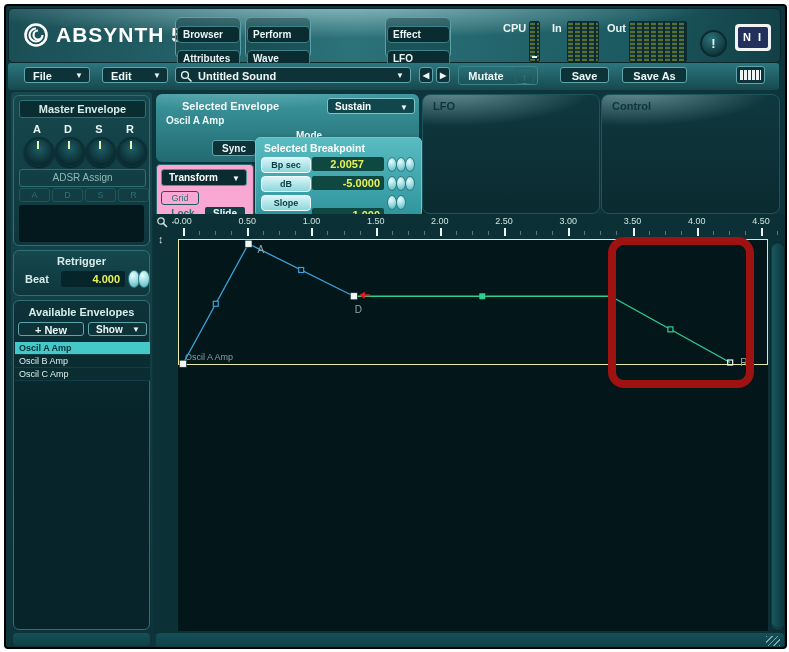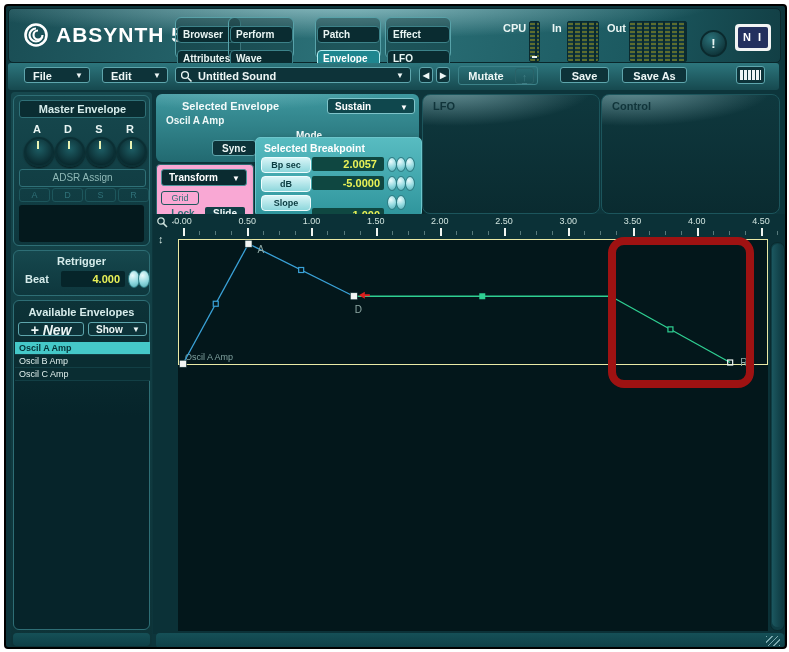--- a/index.html
+++ b/index.html
@@ -82,27 +82,23 @@
         <circle cx="13" cy="13" r="10.5" fill="none" stroke="#fff" stroke-width="2.6"></circle>
         <path d="M13 6.5 a6.5 6.5 0 1 0 6.5 6.5 a4.5 4.5 0 1 1 -4.5 -4.5" fill="none" stroke="#fff" stroke-width="2.2"></path>
       </svg>
       <span class="t">ABSYNTH 5</span>
     </div>
 
     <div class="navgroup" style="left:166px;">
       <div class="navbtn">Browser</div>
       <div class="navbtn">Attributes</div>
     </div>
-    <div class="navgroup" style="left:219px;">
+    <div class="navgroup" style="left:236px;">
       <div class="navbtn">Perform</div>
       <div class="navbtn">Wave</div>
-    </div>
-    <div class="navgroup" style="left:306px;">
-      <div class="navbtn">Patch</div>
-      <div class="navbtn active">Envelope</div>
     </div>
     <div class="navgroup" style="left:376px;">
       <div class="navbtn">Effect</div>
       <div class="navbtn">LFO</div>
     </div>
 
     <span class="mlabel" style="left:494px;">CPU</span>
     <div class="meter" style="left:520px;width:9px;">
         <div class="cpu-dash"></div>
       </div>
@@ -178,21 +174,21 @@
     <div class="panel" style="top:158px;height:46px;">
       <div class="ptitle" style="position:absolute;top:4px;">Retrigger</div>
       <span style="position:absolute;left:11px;top:22px;color:#d6eceb;font-size:11px;font-weight:bold;">Beat</span>
       <div class="valfield" style="position:absolute;left:47px;top:20px;width:64px;height:16px;font-size:11px;line-height:16px;padding-right:5px;">4.000</div>
       <span class="gem gem-lg" style="position:absolute;left:114px;top:19px;"></span>
       <span class="gem gem-lg" style="position:absolute;left:124px;top:19px;"></span>
     </div>
 
     <div class="panel" style="top:208px;height:330px;background:linear-gradient(#0d3338,#06242a 35%);">
       <div class="ptitle" style="position:absolute;top:5px;">Available Envelopes</div>
-      <div class="mbtn" style="left:4px;top:21px;width:66px;height:14px;line-height:14px;font-size:14px;text-align:center;font-style:italic;">+ New</div>
+      <div class="mbtn" style="left:4px;top:21px;width:66px;height:14px;line-height:14px;font-size:11px;text-align:center;">+ New</div>
       <div class="mbtn" style="left:74px;top:21px;width:59px;height:14px;line-height:14px;font-size:10px;padding-left:7px;"><span>Show</span><span class="arr">▼</span></div>
       <div class="listitem sel" style="top:41px;">Oscil A Amp</div>
       <div class="listitem" style="top:54px;">Oscil B Amp</div>
       <div class="listitem" style="top:67px;">Oscil C Amp</div>
     </div>
 
     <div class="footer" style="left:2px;top:541px;width:137px;height:13px;"></div>
   </div>
 
   <div class="selenv">
@@ -207,21 +203,21 @@
     <div class="ddown" style="left:4px;top:4px;width:86px;height:17px;background:#0a2b30;border-color:#4e949b;"><span>Transform</span><span class="arr">▼</span></div>
     <div class="adsrbtn" style="left:4px;top:26px;width:36px;height:12px;font-size:9px;">Grid</div>
     <div style="position:absolute;left:6px;top:42px;width:40px;height:13px;color:#2e6d74;font-size:10px;font-weight:bold;text-align:center;line-height:13px;cursor:pointer;">Lock</div>
     <div style="position:absolute;left:48px;top:42px;width:40px;height:13px;background:#113f46;border-radius:2px;color:#f2fafa;font-size:10px;font-weight:bold;text-align:center;line-height:13px;cursor:pointer;">Slide</div>
   </div>
 
   <div class="bkpanel">
     <div style="position:absolute;left:8px;top:4px;color:#fff;font-size:10.5px;font-weight:bold;">Selected Breakpoint</div>
 
     <div class="bklabel" style="left:5px;top:19px;">Bp sec</div>
-    <div class="valfield" style="position:absolute;left:56px;top:19px;width:72px;height:14px;font-size:11px;line-height:14px;padding-right:7px;background:#0f4741;">2.0057</div>
+    <div class="valfield" style="position:absolute;left:56px;top:19px;width:72px;height:14px;font-size:11px;line-height:14px;padding-right:20px;background:#0f4741;">2.0057</div>
     <span class="gem" style="position:absolute;left:131px;top:19px;"></span>
     <span class="gem" style="position:absolute;left:140px;top:19px;"></span>
     <span class="gem" style="position:absolute;left:149px;top:19px;"></span>
 
     <div class="bklabel" style="left:5px;top:38px;">dB</div>
     <div class="valfield" style="position:absolute;left:56px;top:38px;width:72px;height:14px;font-size:11px;line-height:14px;padding-right:4px;background:#0f4741;">-5.0000</div>
     <span class="gem" style="position:absolute;left:131px;top:38px;"></span>
     <span class="gem" style="position:absolute;left:140px;top:38px;"></span>
     <span class="gem" style="position:absolute;left:149px;top:38px;"></span>
 

